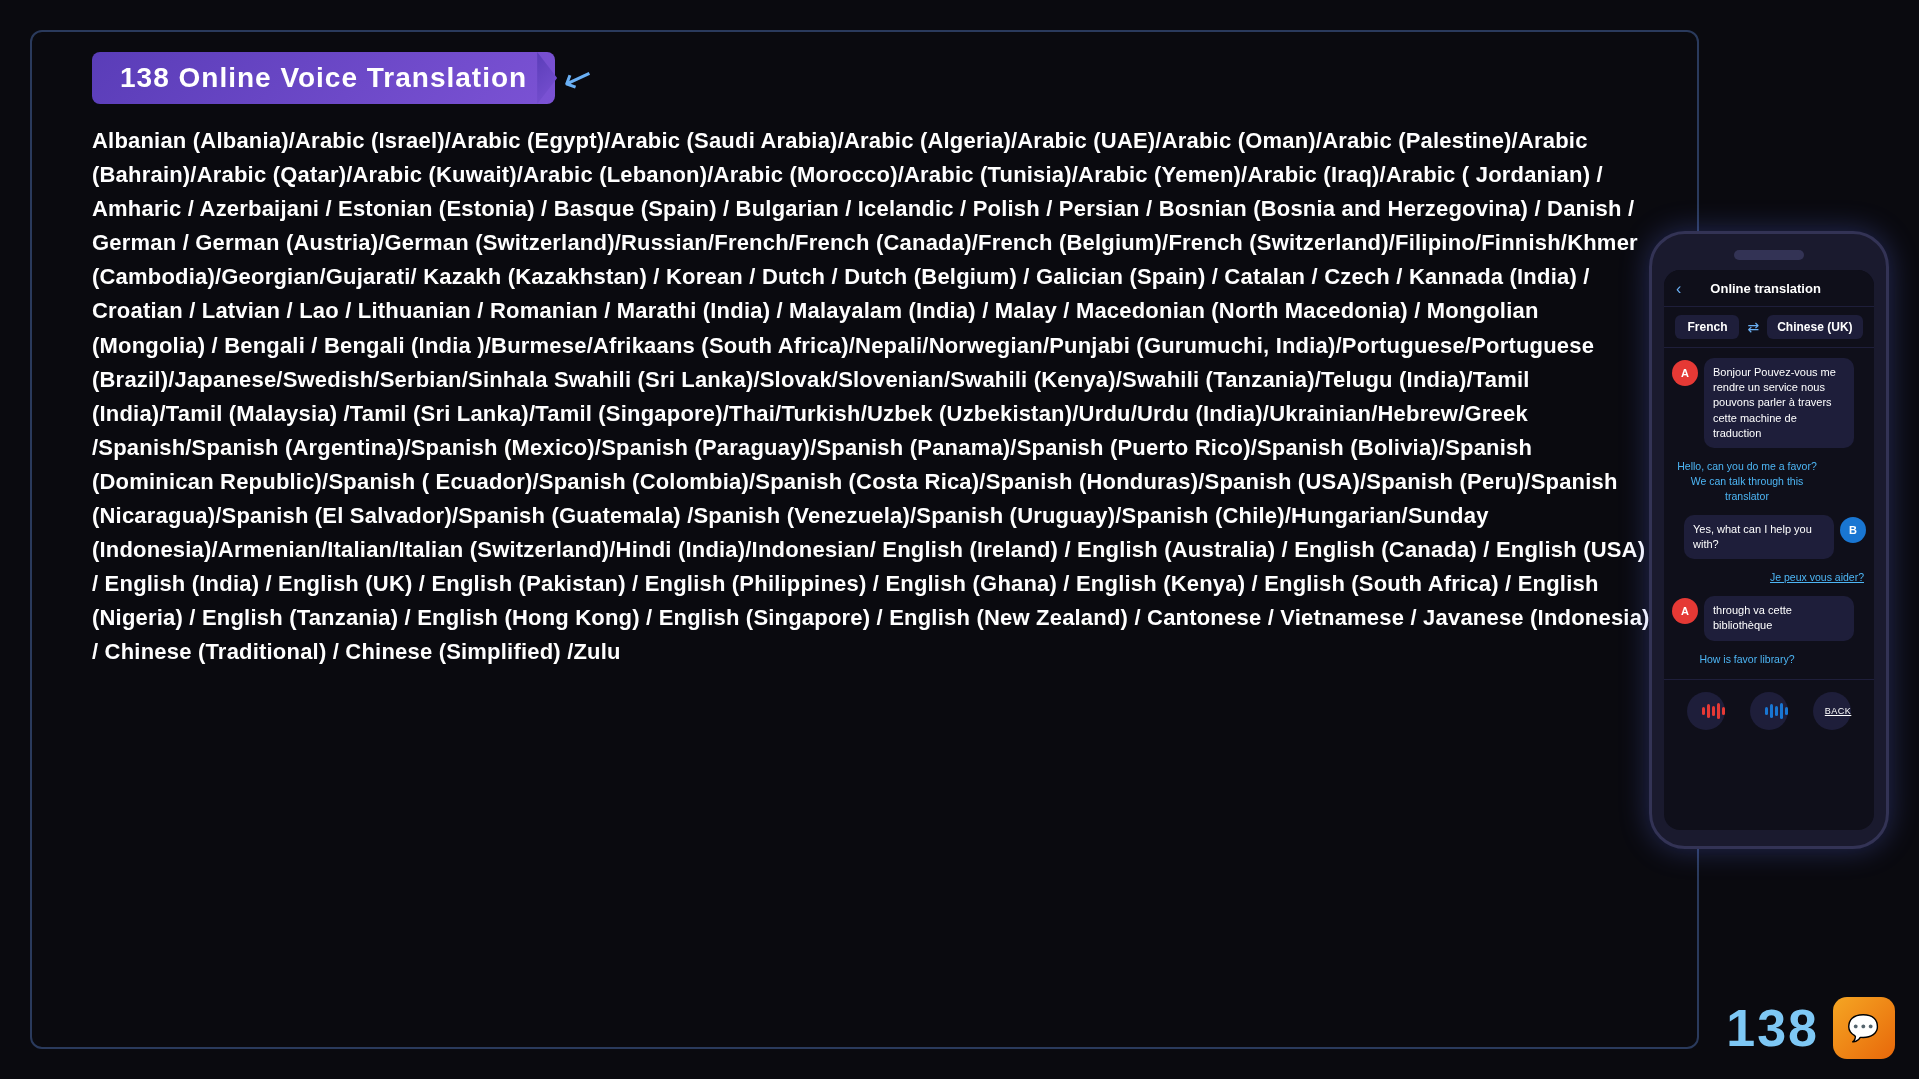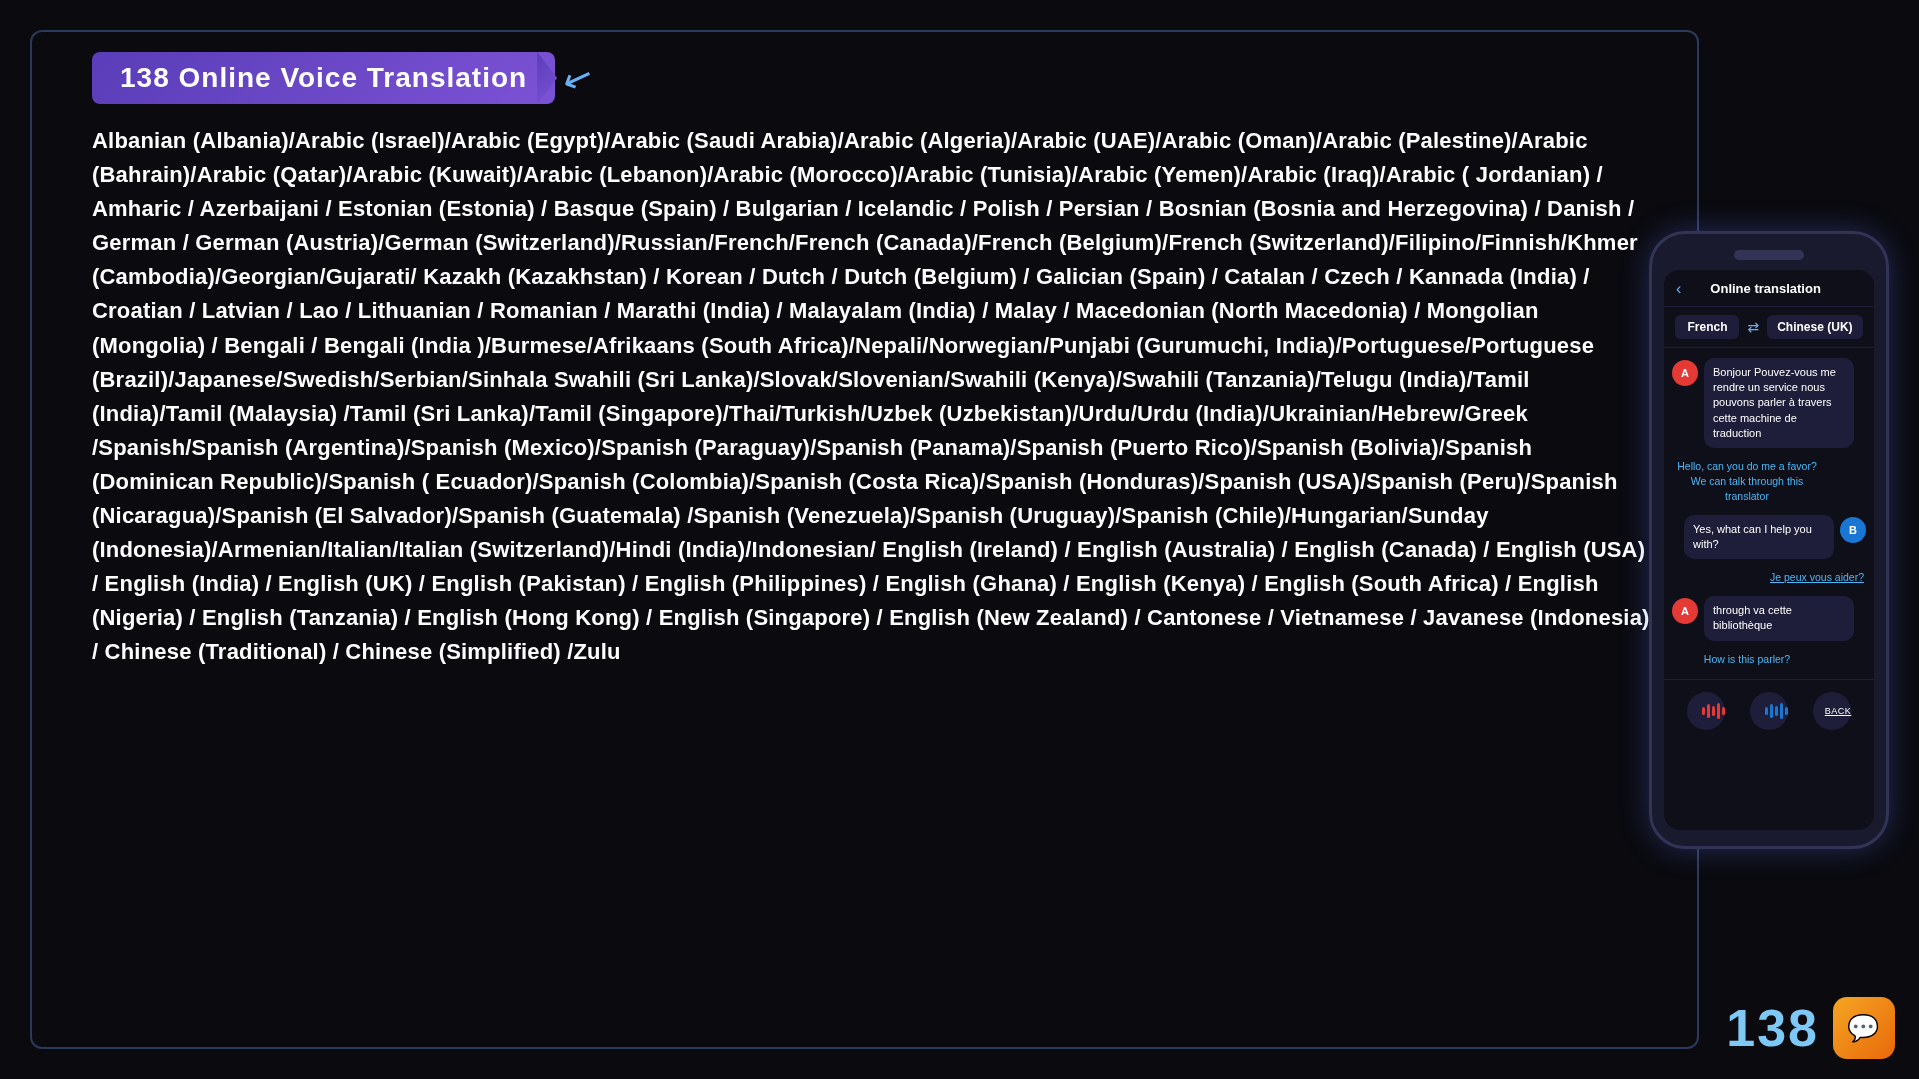--- a/index.html
+++ b/index.html
@@ -358,21 +358,21 @@
 
         <div class="msg-row">
           <div class="avatar avatar-a">A</div>
           <div>
             <div class="bubble bubble-dark">
               through va cette bibliothèque
             </div>
           </div>
         </div>
         <div class="bubble bubble-translated">
-          How is this parler?
+          How is favor library?
         </div>
 
       </div>
 
       <div class="phone-controls">
         <button class="ctrl-btn">
           <div class="wave-bars">
             <div class="wave-bar" style="height:8px; background:#e53935;"></div>
             <div class="wave-bar" style="height:14px; background:#e53935;"></div>
             <div class="wave-bar" style="height:10px; background:#e53935;"></div>

